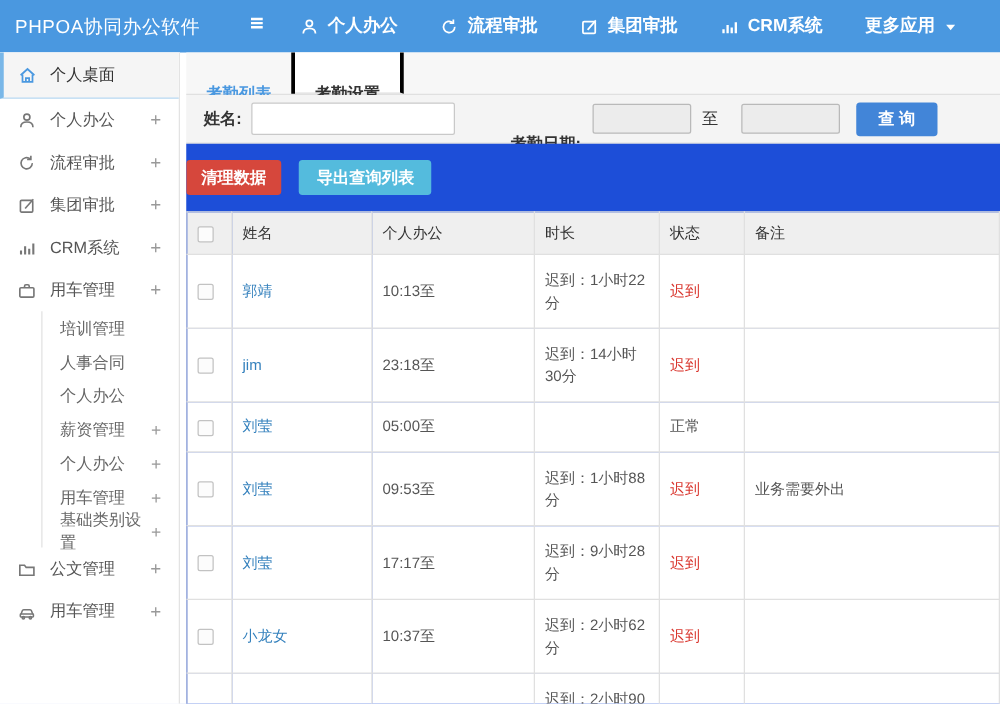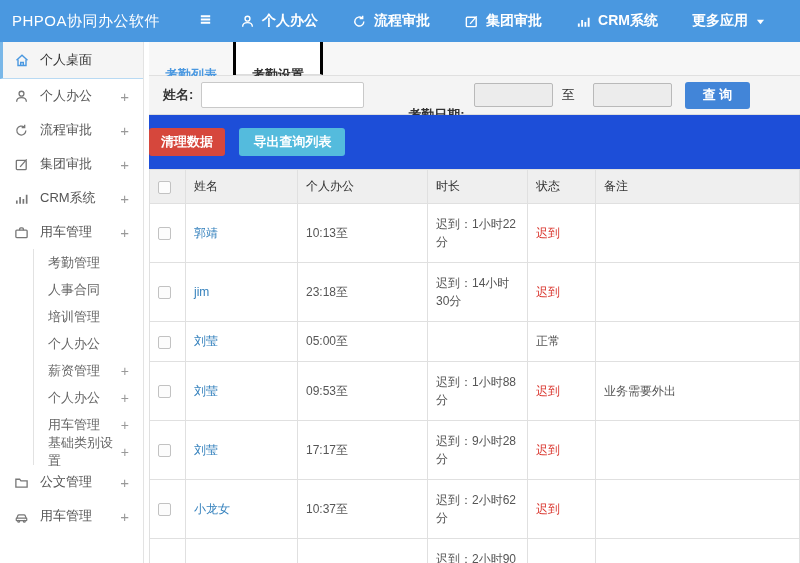--- a/index.html
+++ b/index.html
@@ -202,32 +202,28 @@
           <rect x="2" y="5.5" width="12" height="8" rx="1"></rect>
             <path d="M6 5.5V4.2A1.2 1.2 0 0 1 7.2 3h1.6A1.2 1.2 0 0 1 10 4.2v1.3"></path>
           </svg>
       </span>
       <span>用车管理</span>
       <span class="plus">+</span>
     </div>
 
 
     <div class="side-subs">
-  <div class="side-sub">
-    <span>考勤管理</span>
+
+  <div class="side-sub">
+    <span>培训管理</span>
     <span class="plus"></span>
   </div>
 
   <div class="side-sub">
     <span>人事合同</span>
-    <span class="plus"></span>
-  </div>
-
-  <div class="side-sub">
-    <span>培训管理</span>
     <span class="plus"></span>
   </div>
 
   <div class="side-sub">
     <span>个人办公</span>
     <span class="plus"></span>
   </div>
 
   <div class="side-sub">
     <span>薪资管理</span>

